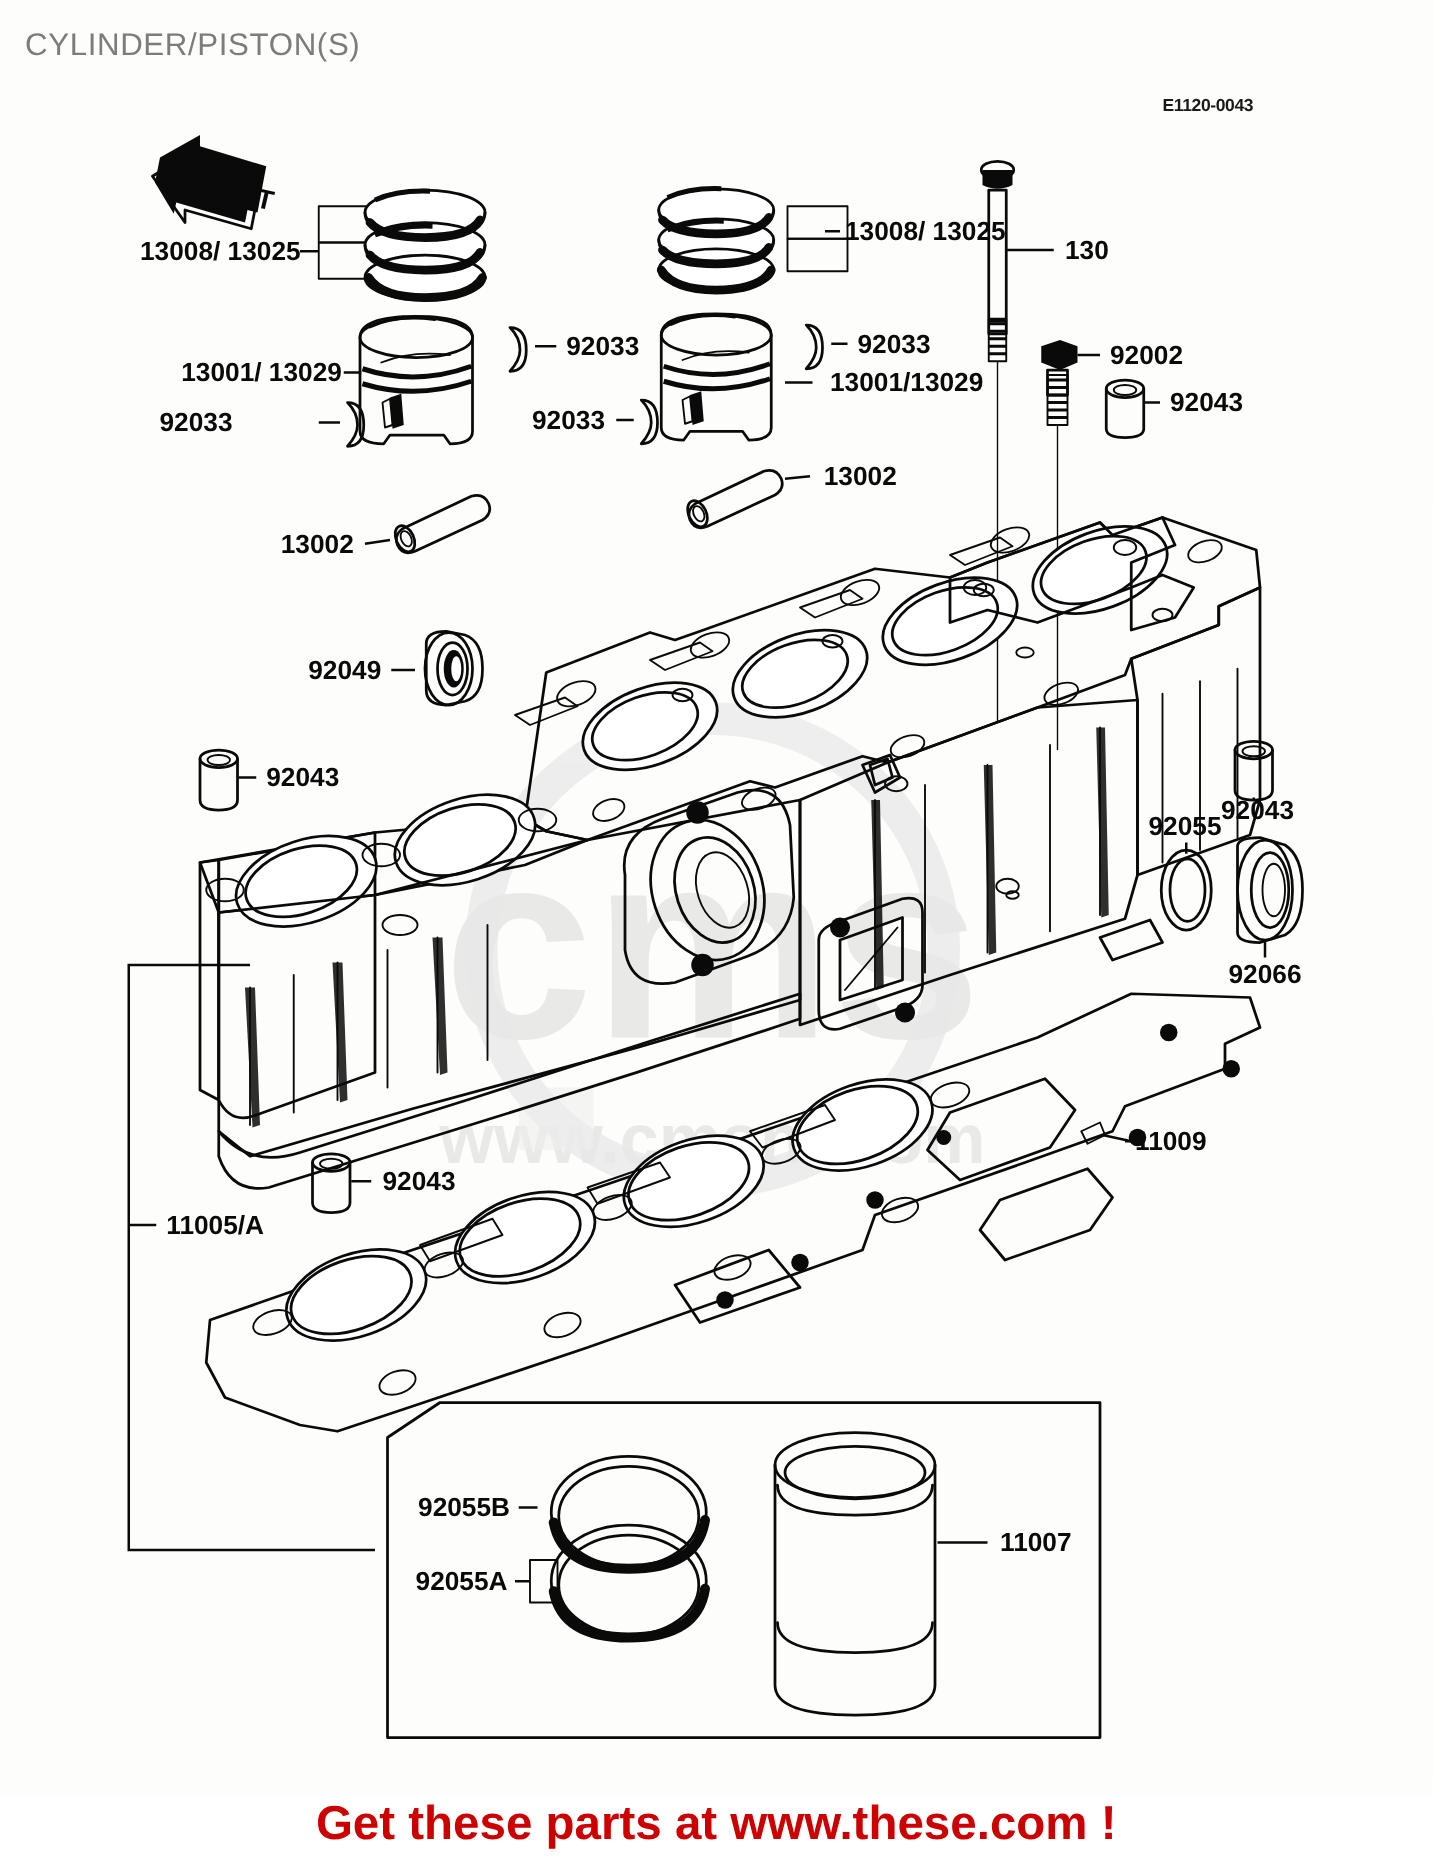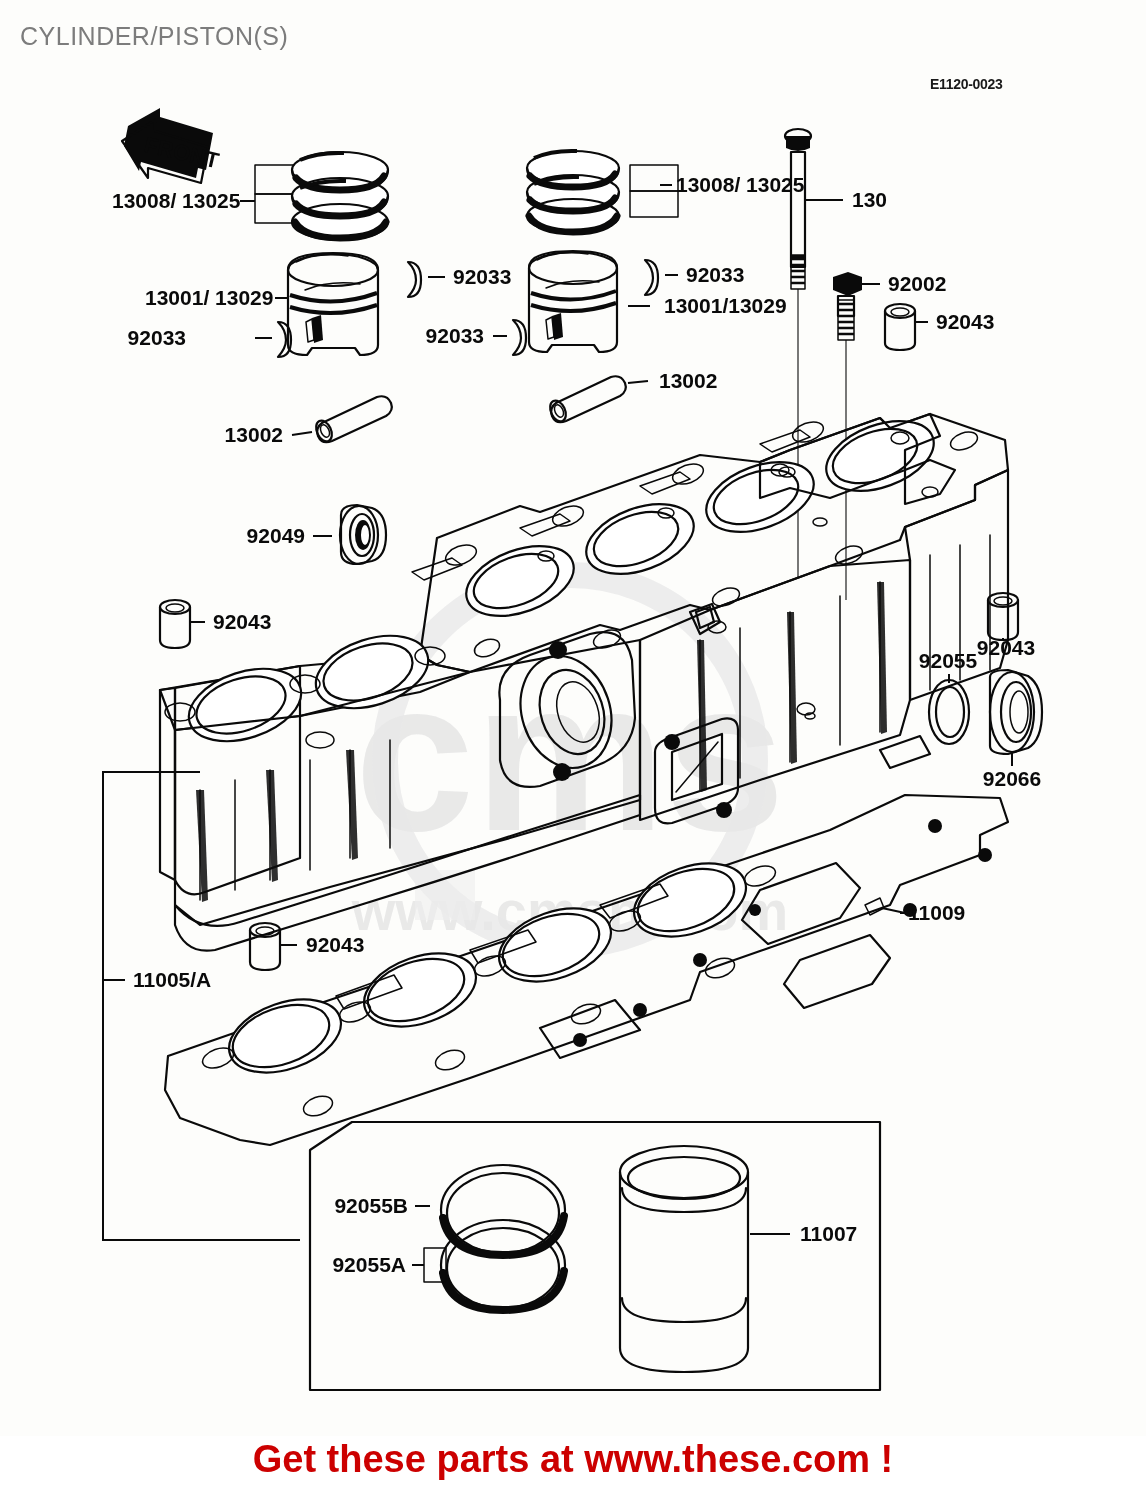--- a/index.html
+++ b/index.html
@@ -100,21 +100,21 @@
     font-family: "Liberation Sans", sans-serif;
     font-weight: bold;
   }
 </style>
 </head>
 <body>
 
 <div id="page">
 
   <div class="page-title">CYLINDER/PISTON(S)</div>
-  <div class="diagram-code">E1120-0023</div>
+  <div class="diagram-code">E1120-0043</div>
 
   <svg class="drawing" viewBox="0 0 1146 1500">
 
     <g opacity="0.9">
       <circle cx="570" cy="760" r="185" fill="none" stroke="#ececec" stroke-width="26"></circle>
       <text class="wm-txt" x="570" y="830" font-size="215" text-anchor="middle" opacity="0.95">cms</text>
       <text class="wm-txt" x="570" y="930" font-size="56" text-anchor="middle" opacity="0.95">www.cmsnl.com</text>
       <rect x="415" y="870" width="60" height="50" fill="#ececec" opacity="0.6"></rect>
     </g>
 

